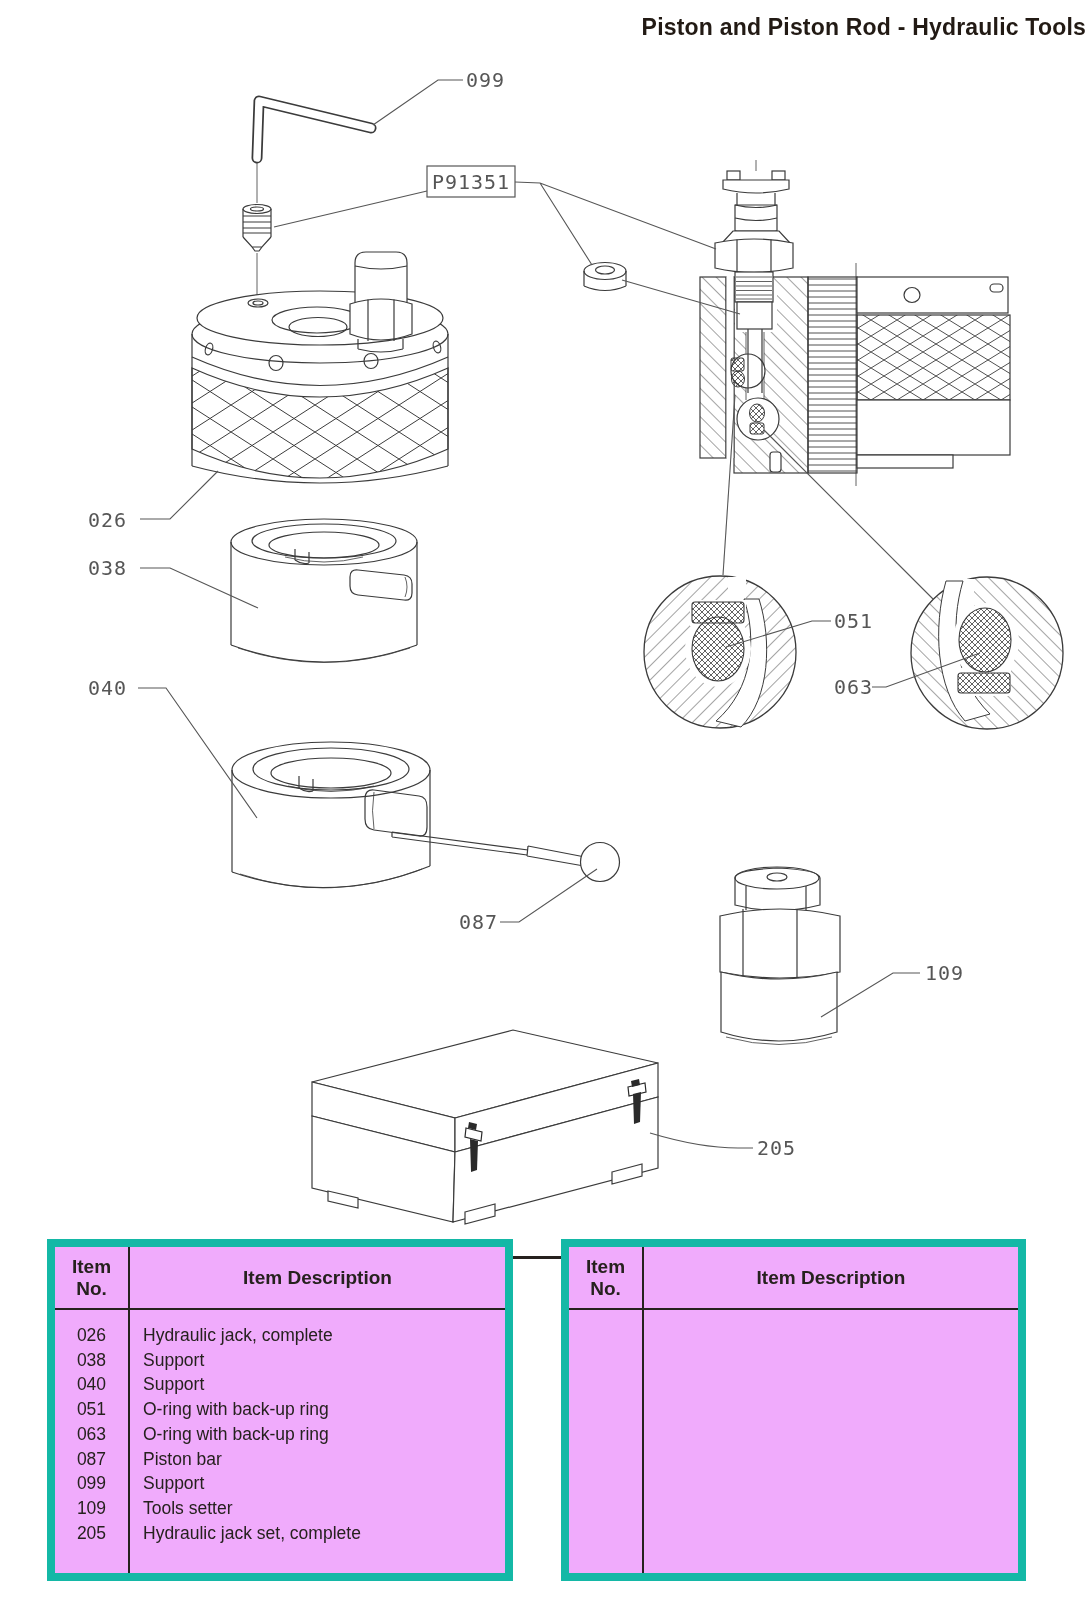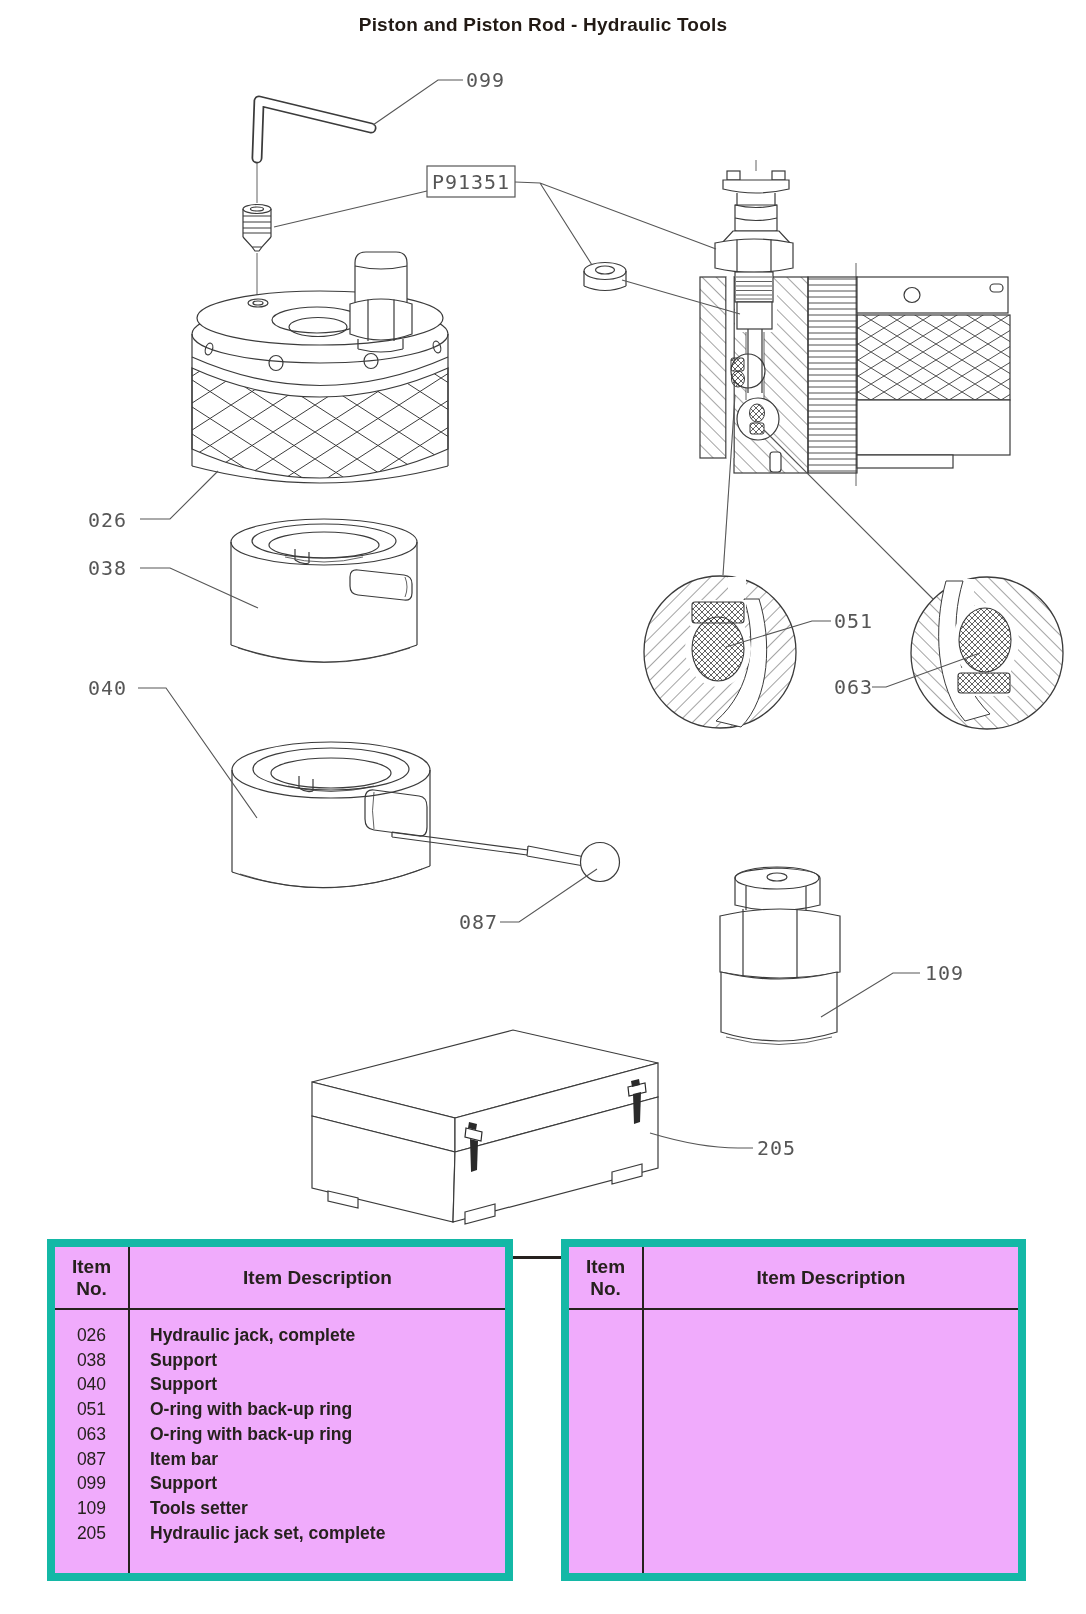--- a/index.html
+++ b/index.html
@@ -1,39 +1,39 @@
 <!DOCTYPE html>
 <html><head>
 <meta charset="utf-8">
 <style>
   html,body{margin:0;padding:0;background:#fff;}
   .page{position:relative;width:1086px;height:1614px;background:#fff;overflow:hidden;
         font-family:"Liberation Sans",sans-serif;color:#26211e;}
-  .title{position:absolute;top:14px;left:0;width:1086px;margin:0;text-align:center;
-         font-size:19px;font-weight:bold;letter-spacing:.2px;color:#221a14;}
+  .title{position:absolute;top:14px;left:0;width:1086px;margin:0;text-align:right;
+         font-size:23px;font-weight:bold;letter-spacing:.2px;color:#221a14;}
   svg.diagram{position:absolute;top:0;left:0;}
   .ln{fill:none;stroke:#3b3b3b;stroke-width:1.2;}
   .thin{fill:none;stroke:#3b3b3b;stroke-width:.8;}
   .wh{fill:#ffffff;stroke:#3b3b3b;stroke-width:1.2;}
   .ldr{fill:none;stroke:#565656;stroke-width:1.1;}
   .lbl{font-family:"DejaVu Sans Mono",monospace;font-size:20px;fill:#565656;letter-spacing:1px;}
   .rule{position:absolute;left:47px;top:1256px;width:966px;height:3px;background:#26211e;}
   .tbl{position:absolute;top:1239px;height:326px;border:8px solid #14b8a6;background:#f0abfc;}
   .tbl.left{left:47px;width:450px;}
   .tbl.right{left:561px;width:449px;}
   .tbl table{border-collapse:collapse;table-layout:fixed;width:100%;height:100%;}
   .tbl col.c1{width:74px;}
   .tbl th{border-bottom:2px solid #26211e;font-size:19px;font-weight:bold;
           vertical-align:middle;line-height:22px;padding:0;}
   .tbl thead tr{height:62px;}
   .tbl th.desc-h,.tbl td.desc-c{border-left:2px solid #26211e;}
   .tbl td{vertical-align:top;padding-top:13px;padding-bottom:0;}
   .tbl td.no-c{text-align:center;}
   .tbl td div{line-height:24.7px;font-size:17.5px;white-space:nowrap;}
-  .tbl td.desc-c{padding-left:20px;font-weight:bold;}
+  .tbl td.desc-c{padding-left:13px;}
 </style>
 </head>
 <body>
 
 <div class="page">
 
   <h1 class="title">Piston and Piston Rod - Hydraulic Tools</h1>
 
   <svg class="diagram" width="1086" height="1240" viewBox="0 0 1086 1240">
     <defs>
@@ -282,21 +282,21 @@
             <div>099</div>
             <div>109</div>
             <div>205</div>
           </td>
           <td class="desc-c">
             <div>Hydraulic jack, complete</div>
             <div>Support</div>
             <div>Support</div>
             <div>O-ring with back-up ring</div>
             <div>O-ring with back-up ring</div>
-            <div>Item bar</div>
+            <div>Piston bar</div>
             <div>Support</div>
             <div>Tools setter</div>
             <div>Hydraulic jack set, complete</div>
           </td>
         </tr>
       </tbody>
     </table>
   </div>
 
   <div class="tbl right">

